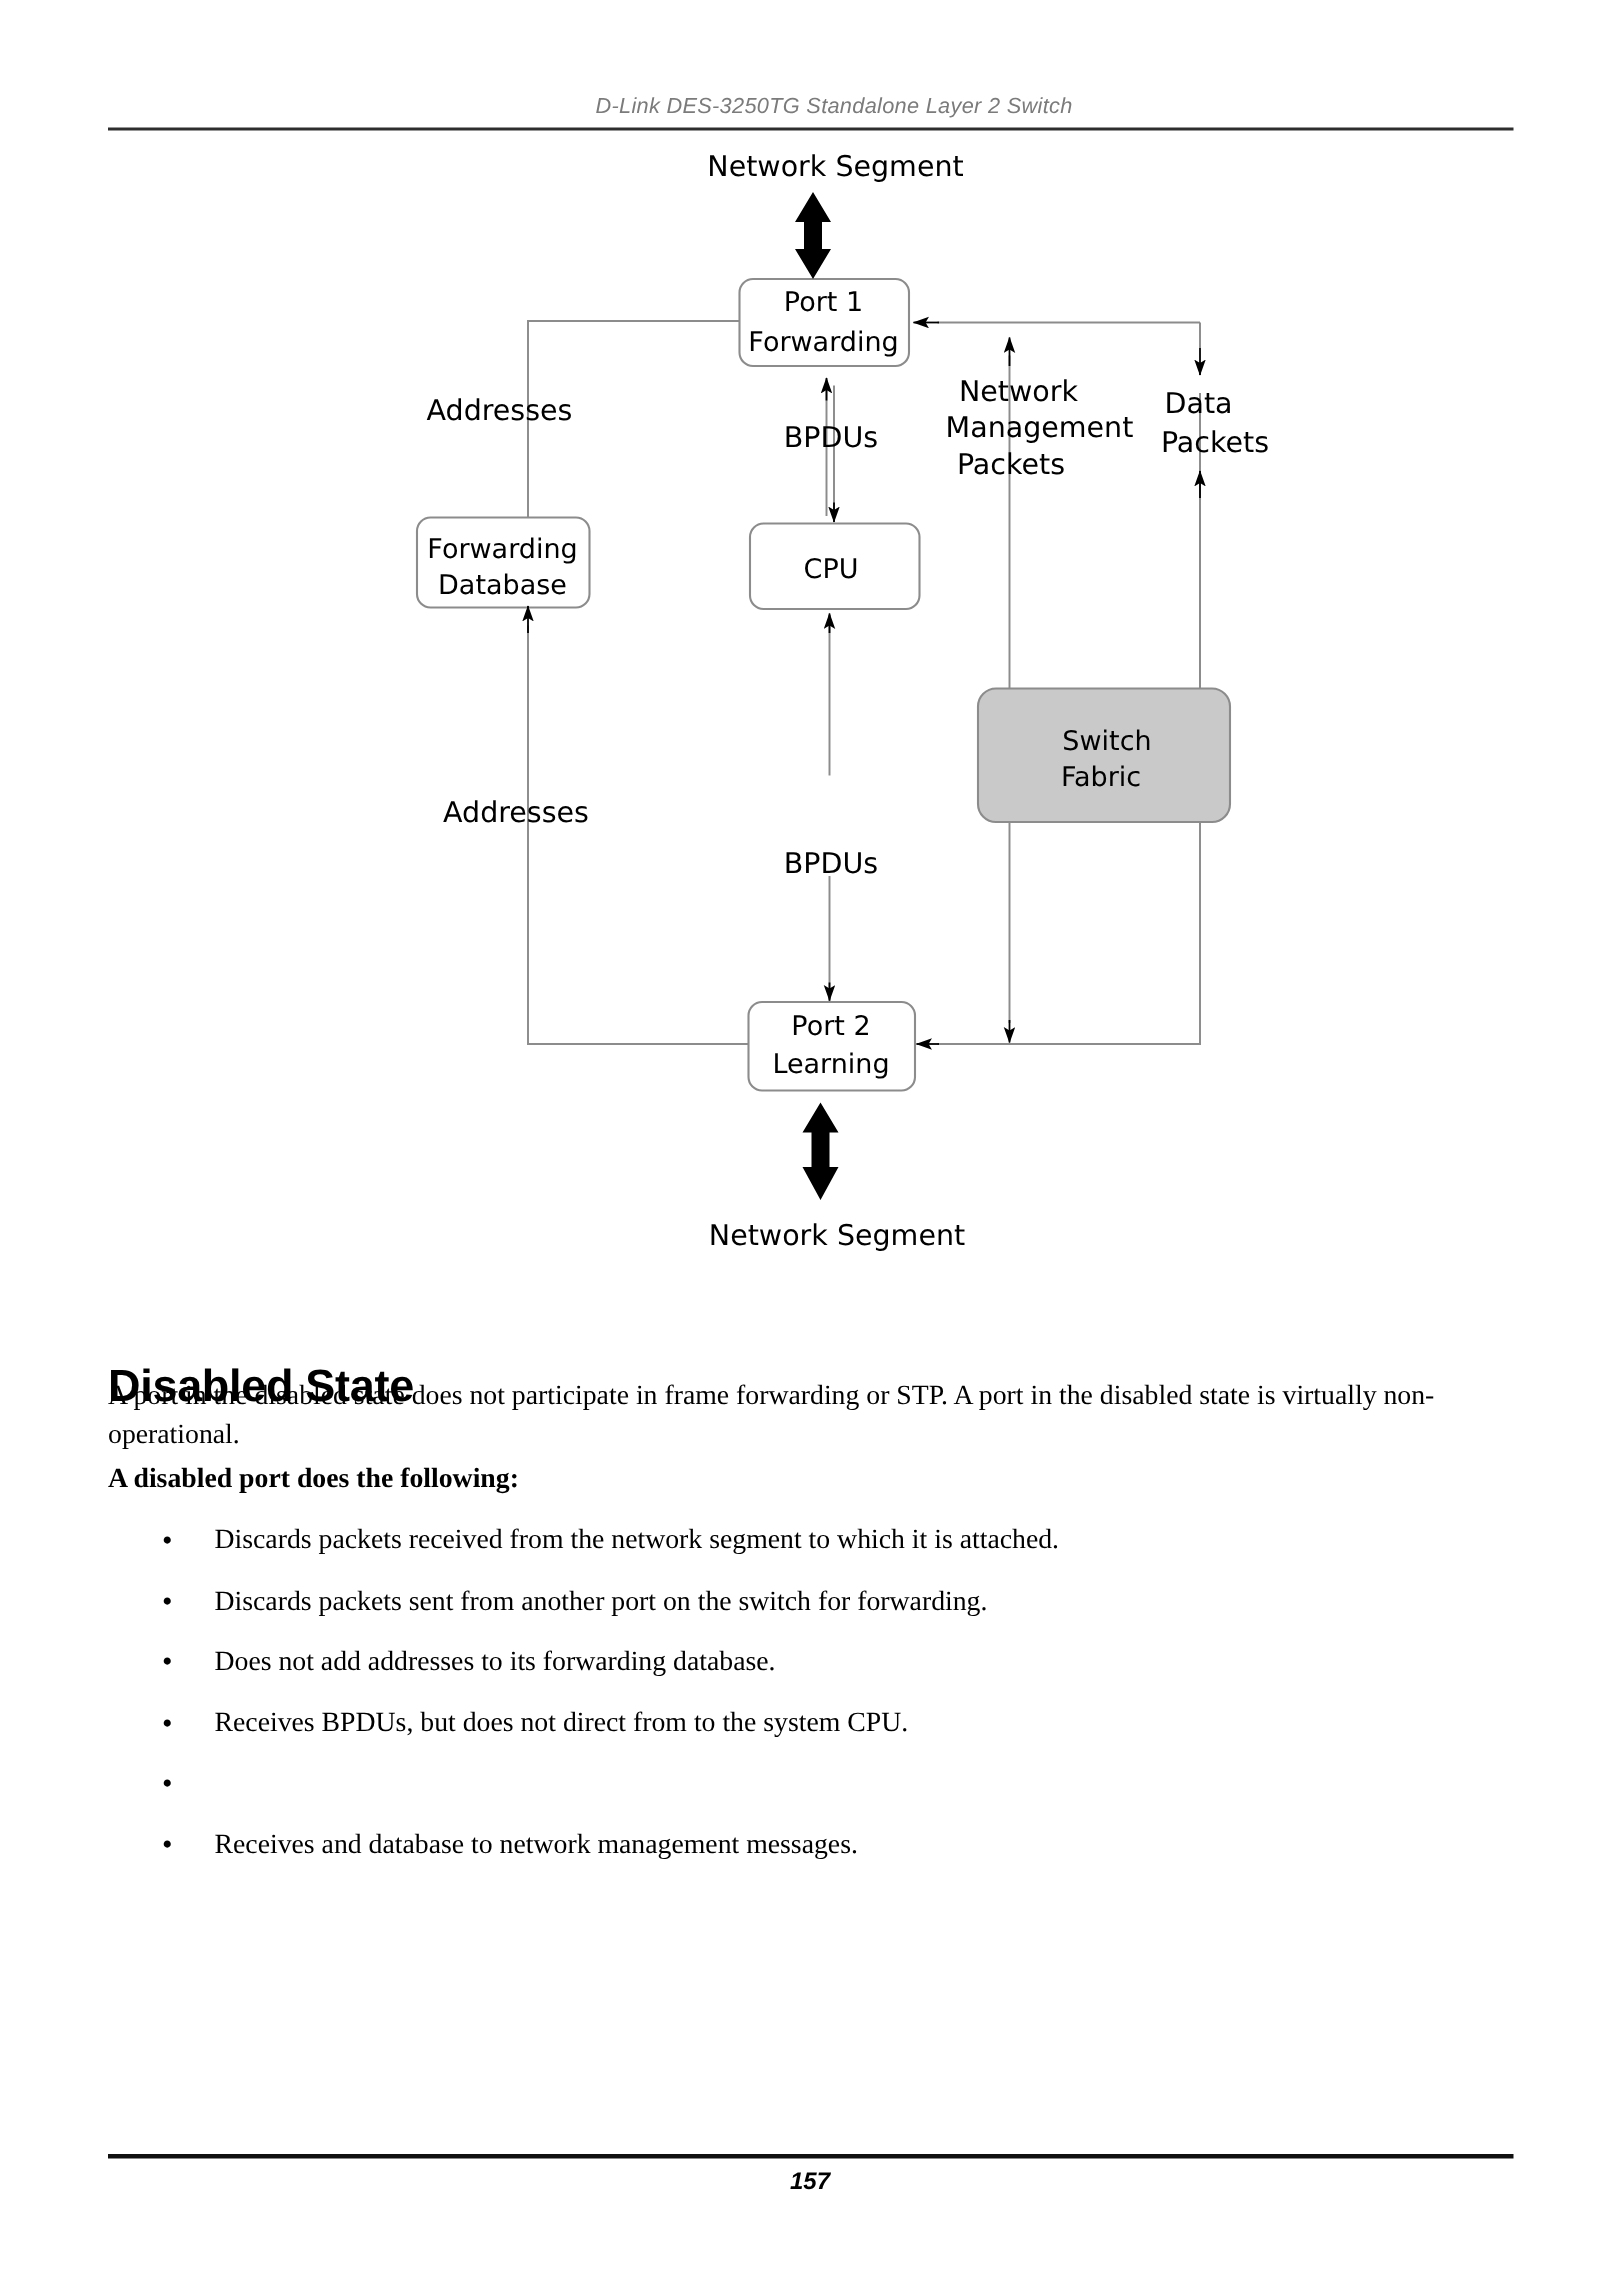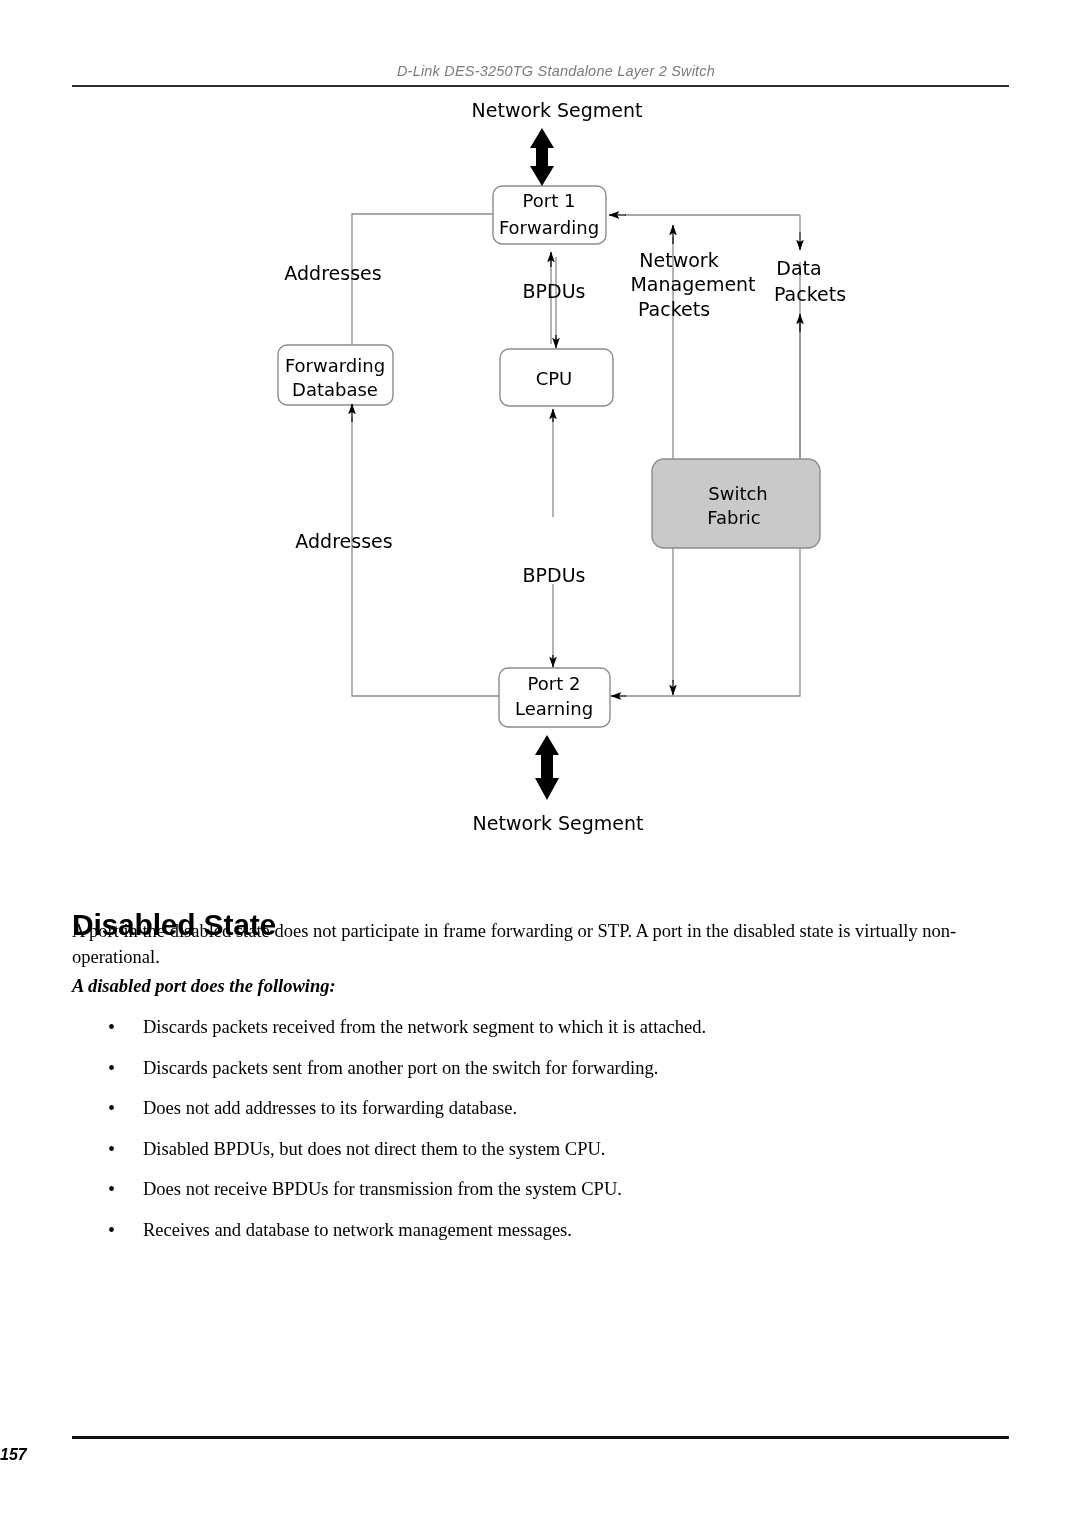--- a/index.html
+++ b/index.html
@@ -51,21 +51,21 @@
   }
   .para{
     position:absolute;left:72px;top:918px;width:936px;
     font-family:Liberation Serif, serif;
     font-size:18.5px;line-height:26px;
     text-align:left;
   }
   .lead{
     position:absolute;left:72px;top:976px;
     font-family:"Liberation Serif", serif;
-    font-weight:bold;font-style:italic;font-size:18.5px;
+    font-weight:bold;font-size:18.5px;
   }
   .bullets{
     position:absolute;left:72px;top:1016px;width:936px;
   }
   .bullet{
     display:flex;align-items:flex-start;
     height:40.5px;
     font-family:"Liberation Serif", serif;
     font-size:18.5px;
   }
@@ -76,20 +76,21 @@
   }
   .bullet .btxt{flex:1 1 auto;line-height:22px;}
 
   
   .ftr-rule{
     position:absolute;left:72px;top:1436px;width:937px;height:0;
     border-top:3px solid #101010;
   }
   .ftr-num{
     position:absolute;left:0;top:1446px;width:1080px;
+    text-align:center;
     font-family:"Liberation Sans", sans-serif;
     font-weight:bold;font-style:italic;font-size:16px;
   }
 </style>
 </head>
 <body>
 
 <div class="page">
 
   <div class="hdr-text">D-Link DES-3250TG Standalone Layer 2 Switch</div>
@@ -215,25 +216,24 @@
     <div class="bullet">
       <span class="dot">•</span>
       <span class="btxt">Discards packets sent from another port on the switch for forwarding.</span>
     </div>
     <div class="bullet">
       <span class="dot">•</span>
       <span class="btxt">Does not add addresses to its forwarding database.</span>
     </div>
     <div class="bullet">
       <span class="dot">•</span>
-      <span class="btxt">Disabled BPDUs, but does not direct them to the system CPU.</span>
-    </div>
-    <div class="bullet">
-      <span class="dot">•</span>
-      <span class="btxt">Does not receive BPDUs for transmission from the system CPU.</span>
+      <span class="btxt">Receives BPDUs, but does not direct from to the system CPU.</span>
+    </div>
+    <div class="bullet">
+      <span class="dot">•</span>
     </div>
     <div class="bullet">
       <span class="dot">•</span>
       <span class="btxt">Receives and database to network management messages.</span>
     </div>
   </div>
 
   <div class="ftr-rule"></div>
   <div class="ftr-num">157</div>
 

